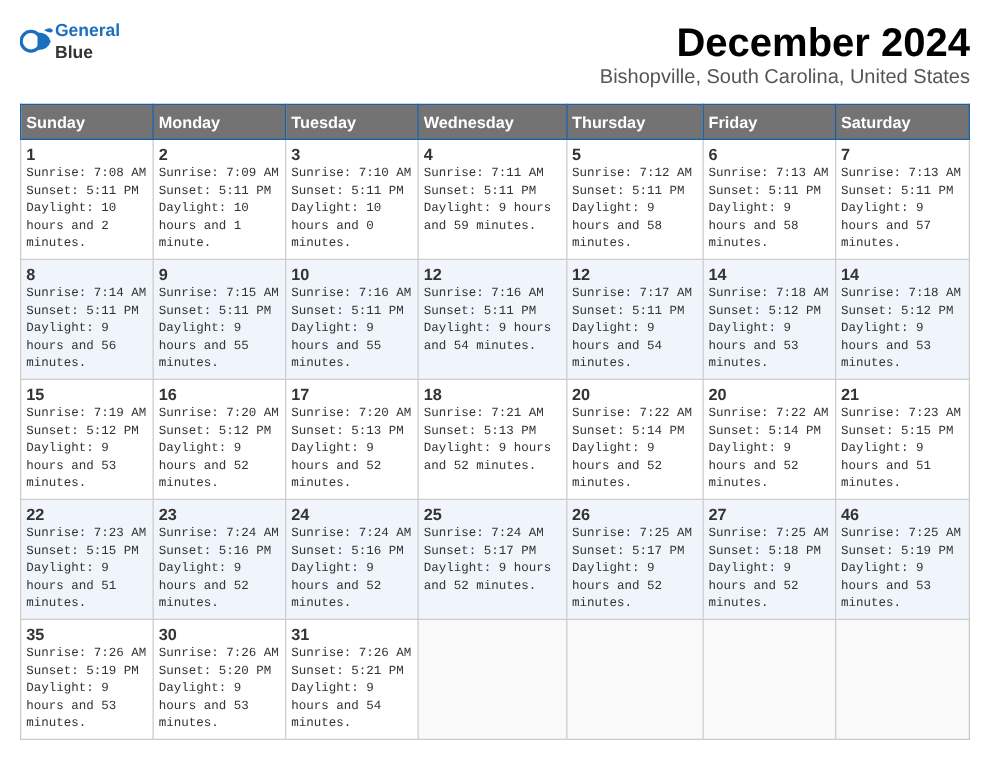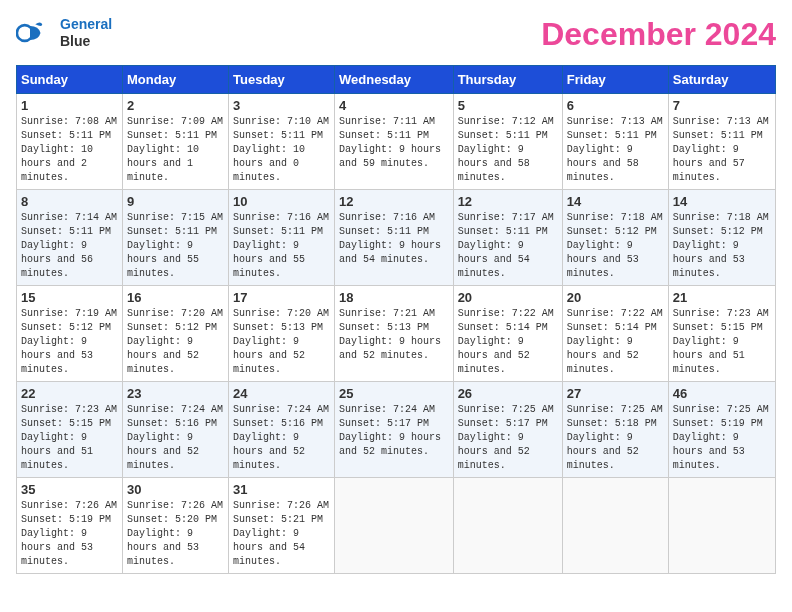--- a/index.html
+++ b/index.html
@@ -12,54 +12,54 @@
     }
     .header-section {
       display: flex;
       justify-content: space-between;
       align-items: flex-start;
       margin-bottom: 12px;
     }
     .logo {
       display: flex;
       align-items: center;
-      gap: 16px;
+      gap: 0;
     }
     .logo-text {
       font-size: 14px;
       font-weight: bold;
       color: #333;
       line-height: 1.2;
     }
     .logo-text span {
       color: #1a6fbf;
     }
     .logo-icon {
       width: 28px;
       height: 28px;
     }
     .title-section {
       text-align: right;
     }
     .month-title {
       font-size: 32px;
       font-weight: bold;
-      color: #ec4899;
+      color: #000000;
     }
     .location-title {
       font-size: 16px;
       color: #555;
     }
     table {
       width: 100%;
       border-collapse: collapse;
       font-size: 11px;
     }
     thead tr th {
-      background: #1d4ed8;
+      background: #737373;
       color: #fff;
       padding: 6px 4px;
       text-align: left;
       font-size: 13px;
       font-weight: bold;
       border: 1px solid #1560a8;
     }
     tbody tr td {
       border: 1px solid #ccc;
       vertical-align: top;
@@ -97,20 +97,21 @@
       <path d="M16 8 Q26 8 28 16 Q26 24 16 24 L16 8Z" fill="#1a6fbf"></path>
       <path d="M22 6 Q30 10 30 6 Q28 2 22 6Z" fill="#1a6fbf"></path>
     </svg>
     <div class="logo-text">
       <div><span>General</span></div>
       <div>Blue</div>
     </div>
   </div>
   <div class="title-section">
     <div class="month-title">December 2024</div>
+    <div class="location-title">Bishopville, South Carolina, United States</div>
   </div>
 </div>
 
 <table>
   <thead>
     <tr>
     <th>Sunday</th>
         <th>Monday</th>
         <th>Tuesday</th>
         <th>Wednesday</th>

